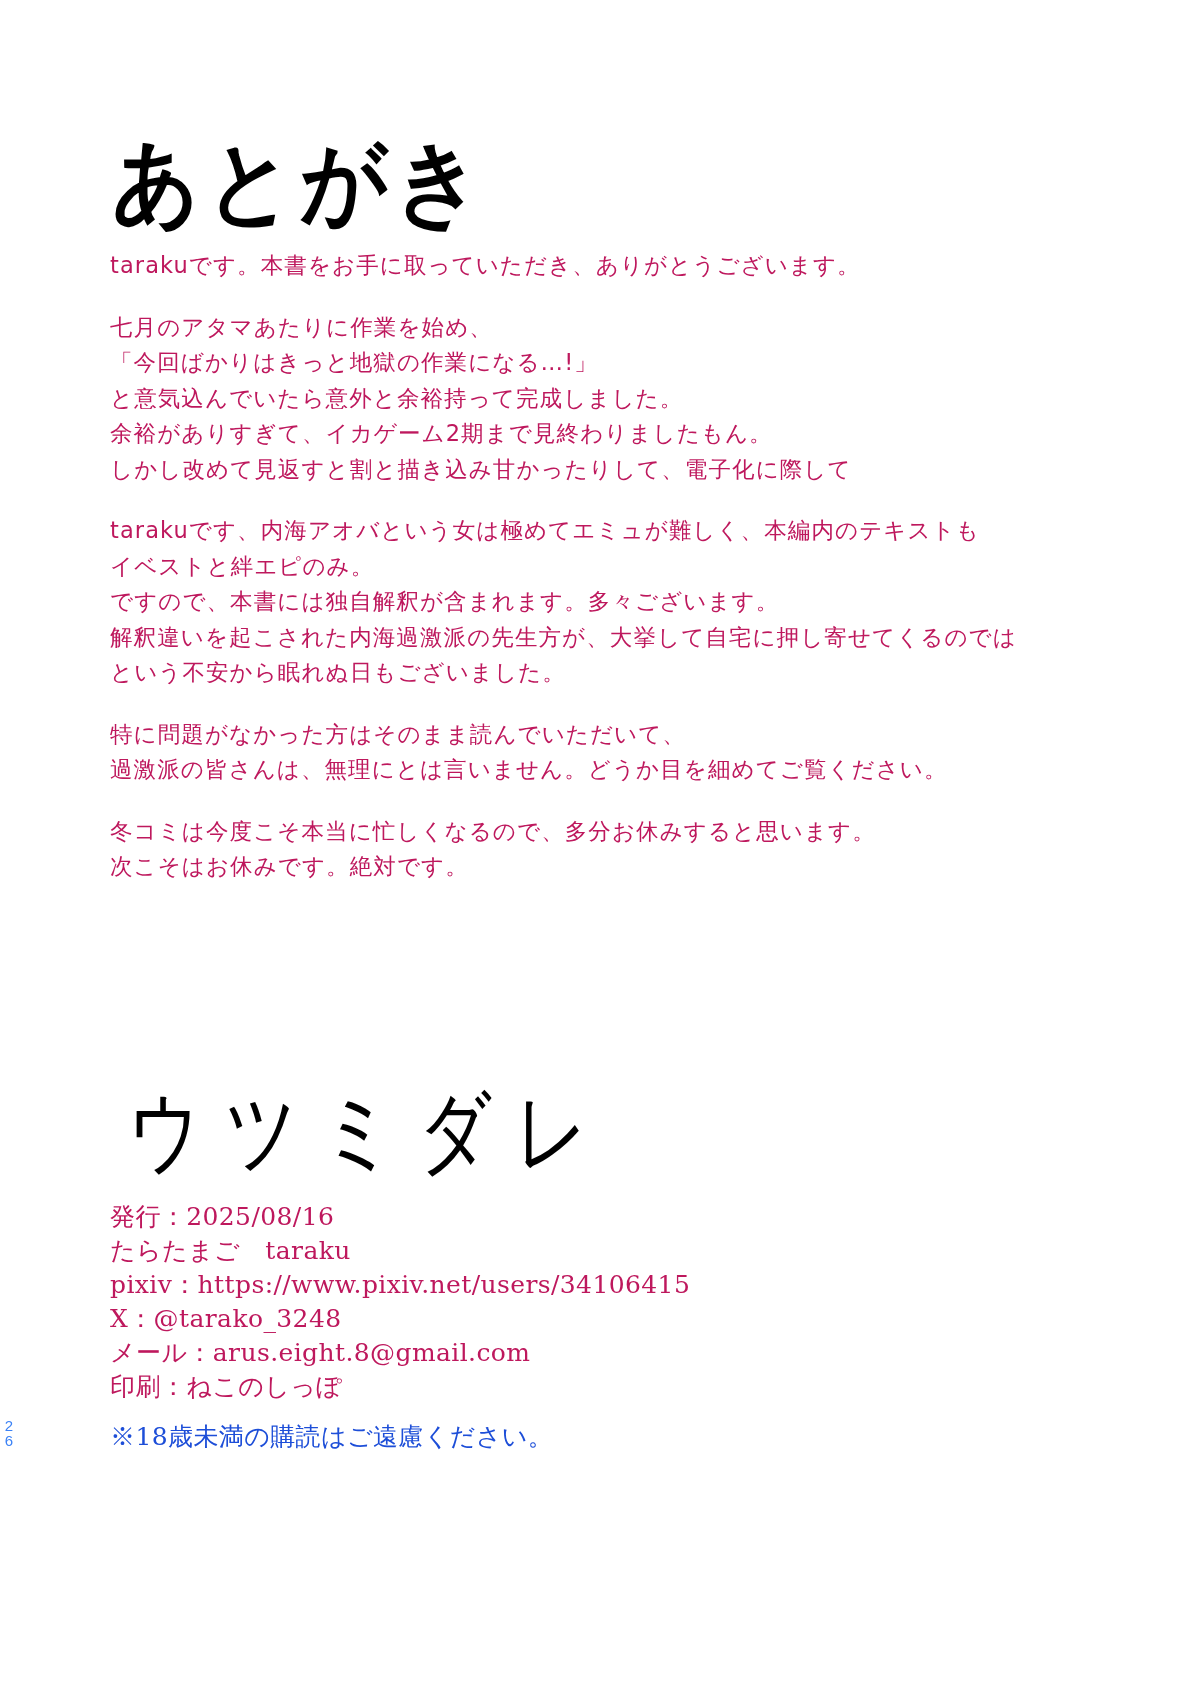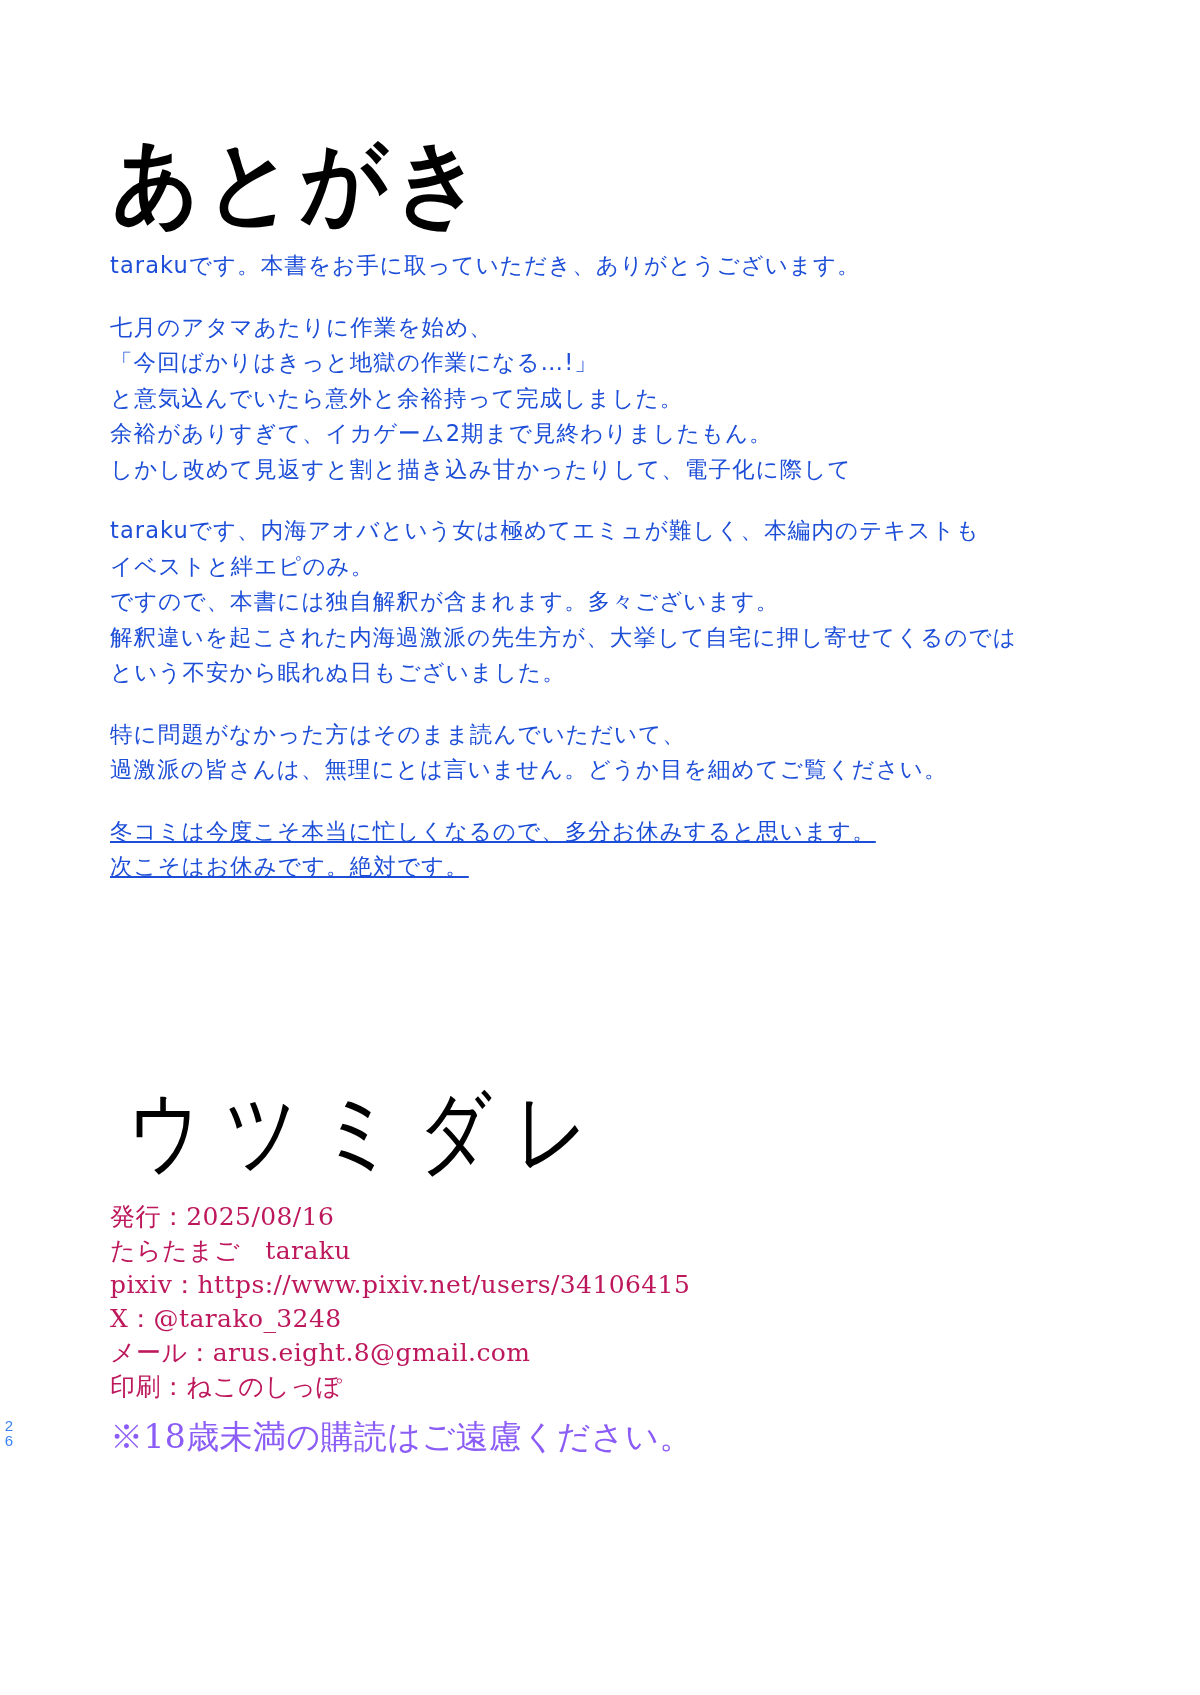--- a/index.html
+++ b/index.html
@@ -57,25 +57,25 @@
     position: absolute;
     left: 110px;
     top: 248px;
     width: 1000px;
   }
   .para {
     margin: 0 0 26px 0;
     font-size: 22.5px;
     line-height: 35.5px;
     letter-spacing: 1.1px;
-    color: #1d4ed8;
+    color: #be185d;
     font-family: "DejaVu Sans", sans-serif;
   }
   .para .ln { display: block; white-space: pre; }
-  .para.tight { margin-bottom: 24px; text-decoration: underline; }
+  .para.tight { margin-bottom: 24px; }
 
   
   .title-brush {
     position: absolute;
     left: 128px;
     top: 1080px;
     font-size: 74px;
     line-height: 84px;
     letter-spacing: 24px;
     font-family: "DejaVu Sans", sans-serif;
@@ -98,24 +98,24 @@
     line-height: 34px;
     letter-spacing: 0.4px;
     color: #be185d;
     font-family: "DejaVu Serif", serif;
     white-space: pre;
   }
   .notice {
     position: absolute;
     left: 110px;
     top: 1420px;
-    font-size: 33px;
+    font-size: 25px;
     line-height: 34px;
     letter-spacing: 0.4px;
-    color: #8b5cf6;
+    color: #1d4ed8;
     font-family: "DejaVu Serif", serif;
     white-space: pre;
     text-align: center;
   }
 </style>
 </head>
 <body>
 
 <div class="page">
 

